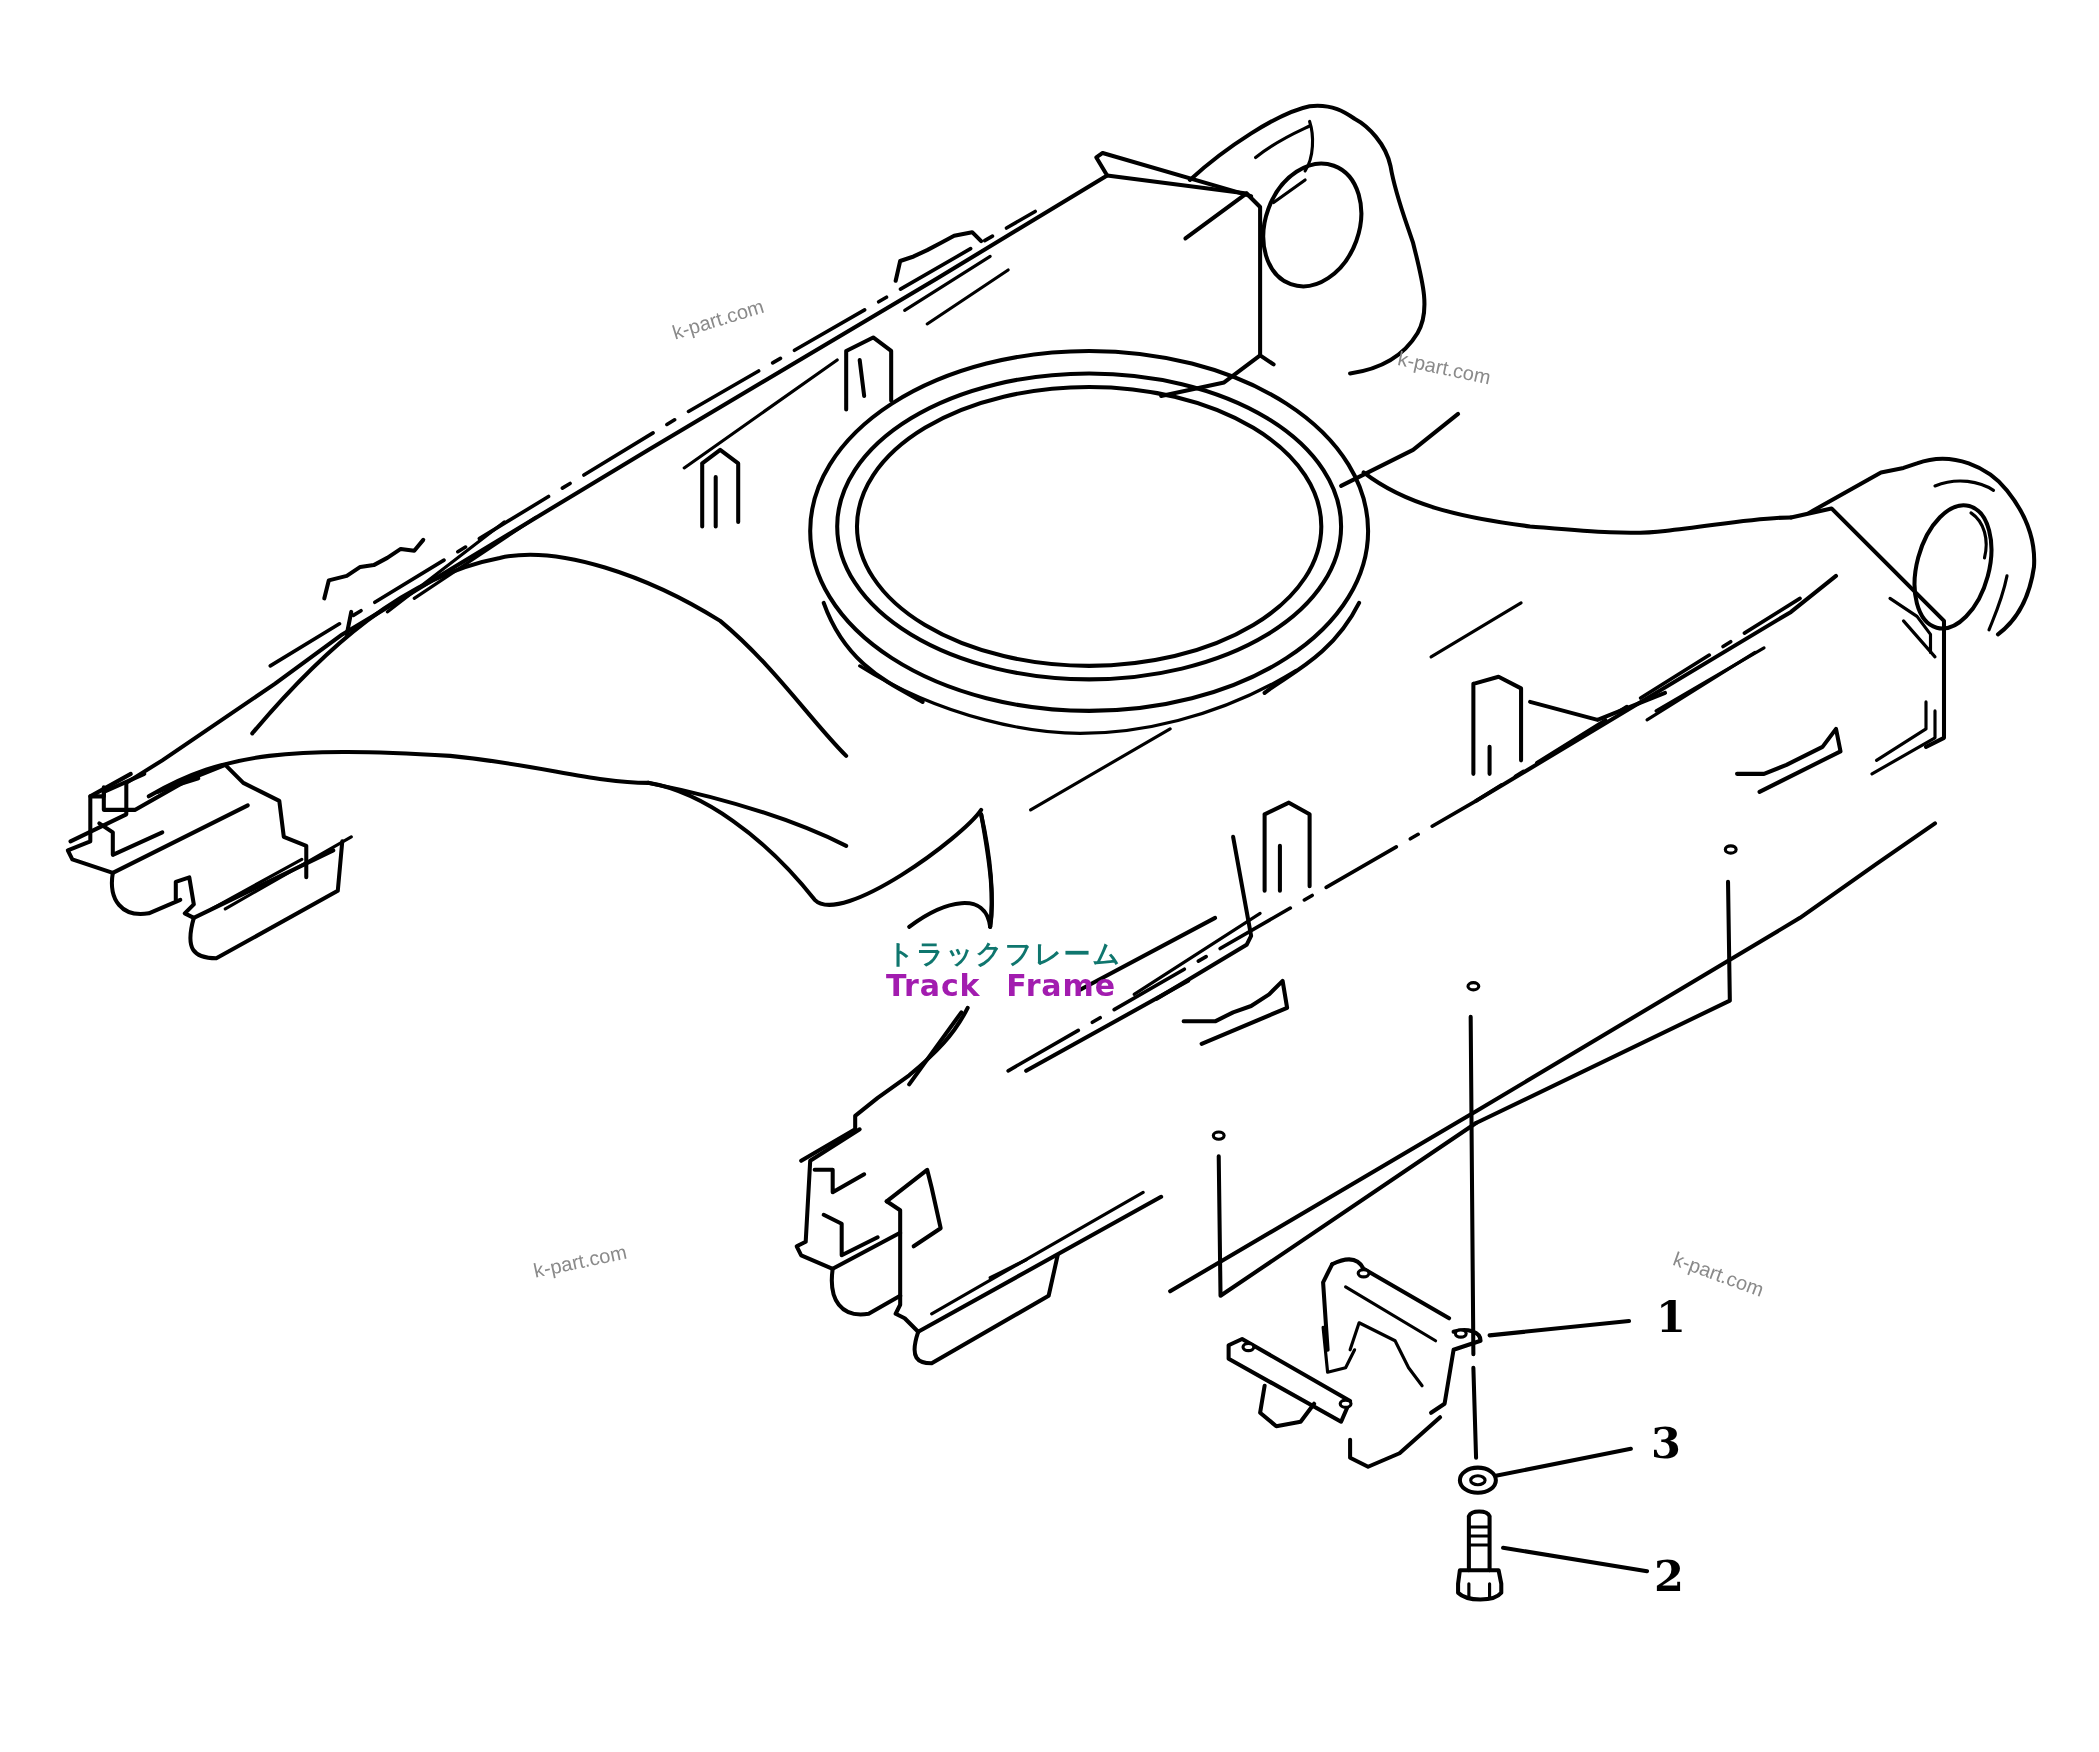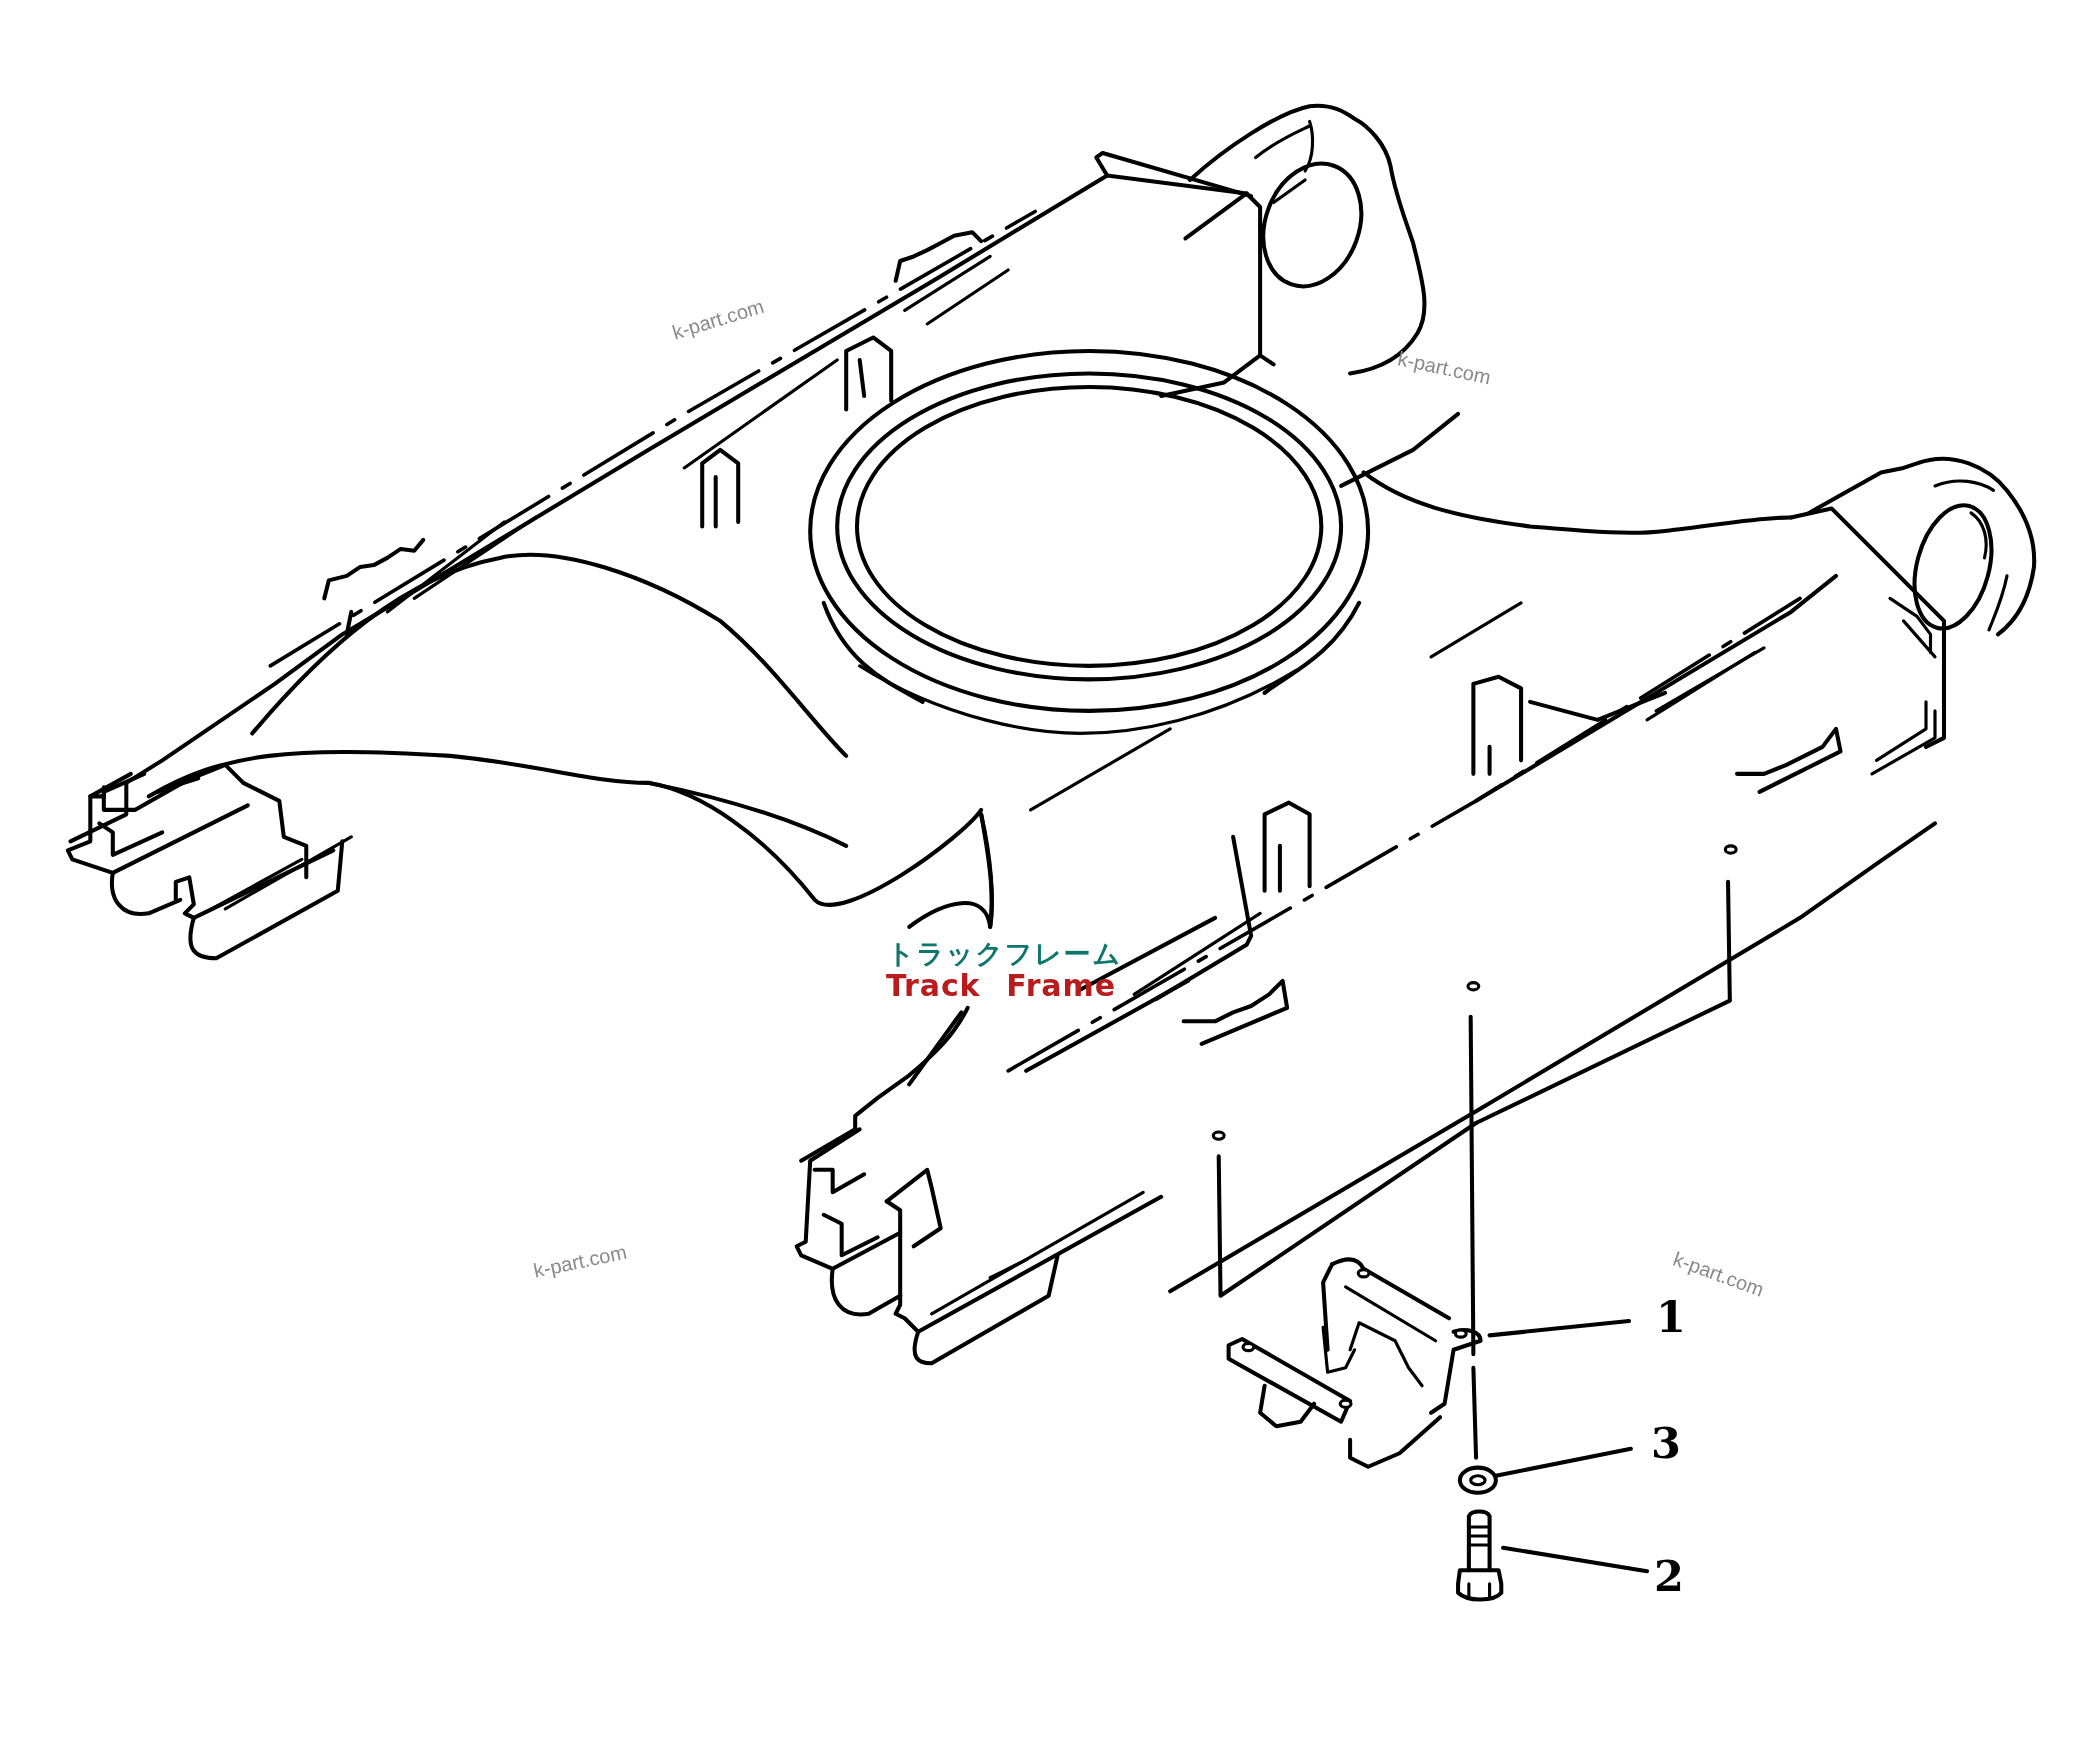--- a/index.html
+++ b/index.html
@@ -6,21 +6,21 @@
   body { width: 2100px; height: 1752px; position: relative; overflow: hidden;
          font-family: "DejaVu Sans", sans-serif; }
   #canvas { position: absolute; left: 0; top: 0; width: 2100px; height: 1752px; }
   .ln { fill: none; stroke: #000; stroke-width: 4.5; stroke-linecap: round; stroke-linejoin: round; }
   .thin { fill: none; stroke: #000; stroke-width: 3.5; stroke-linecap: round; stroke-linejoin: round; }
   .chain { fill: none; stroke: #000; stroke-width: 4; stroke-dasharray: 90 18 10 18; stroke-linecap: round; }
   .hole { fill: #fff; stroke: #000; stroke-width: 3.5; }
   .label-jp { position: absolute; left: 887px; top: 936px; font-size: 27px; font-weight: bold;
               letter-spacing: 1.8px; color: #0f766e; font-family: "DejaVu Sans", sans-serif; }
   .label-en { position: absolute; left: 886px; top: 968px; font-size: 30px; font-weight: bold;
-              word-spacing: 14.4px; letter-spacing: 0.9px; color: #b91c1c; font-family: "DejaVu Sans", sans-serif; }
+              word-spacing: 14.4px; letter-spacing: 0.9px; color: #a21caf; font-family: "DejaVu Sans", sans-serif; }
   .callout { position: absolute; font-size: 43px; font-weight: bold; color: #000;
              font-family: "DejaVu Serif", serif; line-height: 1; }
   .wm { position: absolute; font-size: 20px; color: #8a8a8a; font-family: "Liberation Sans", sans-serif;
         transform-origin: left center; white-space: nowrap; }
 </style>
 </head>
 <body>
 
 <svg id="canvas" viewBox="0 0 2333 1947" xmlns="http://www.w3.org/2000/svg">
 

